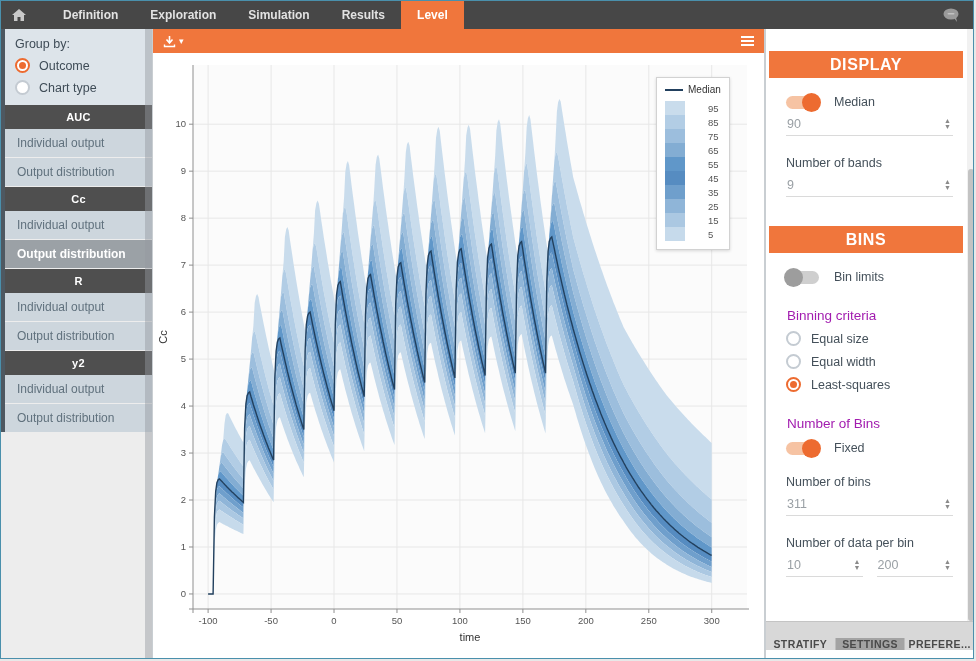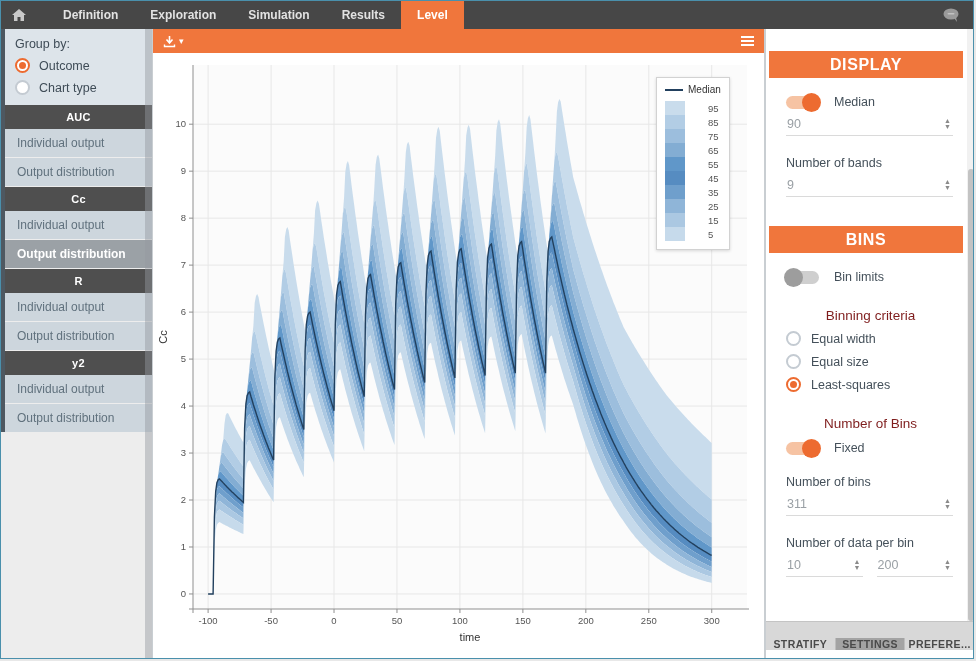--- a/index.html
+++ b/index.html
@@ -59,21 +59,21 @@
   .toggle.on{background:#f6c3a3;}
   .toggle.on .knob{right:-2px;background:#ed6b30;}
   .toggle.off{background:#cfcfcf;}
   .toggle.off .knob{left:-2px;background:#9d9d9d;}
   .knob{position:absolute;top:-3px;width:19px;height:19px;border-radius:50%;}
   .fld-label{margin:20px 0 0 20px;font-size:12.5px;color:#44505a;}
   .field{margin:4px 22px 0 20px;border-bottom:1px solid #dadada;display:flex;justify-content:space-between;
          align-items:center;padding:4px 2px 4px 1px;color:#9aa0a5;font-size:12.5px;cursor:text;}
   .stepper{display:flex;flex-direction:column;line-height:6px;cursor:pointer;}
   .stepper span{font-size:7px;color:#8a8a8a;}
-  .center-head{text-align:center;color:#7f1d1d;font-size:13.5px;margin-top:24px;}
+  .center-head{text-align:left;color:#a21caf;font-size:13.5px;margin-top:24px;margin-left:21px;}
   .rp-radio-row{display:flex;align-items:center;gap:10px;margin:8px 0 0 20px;font-size:12.5px;color:#44505a;cursor:pointer;}
   .dual{display:flex;gap:14px;margin:4px 22px 0 20px;}
   .dual .field{margin:0;flex:1;}
   .rp-orange-bottom{position:absolute;bottom:29px;left:3px;right:12px;height:7px;background:#F0763C;}
   .rp-tabs{position:absolute;bottom:8px;left:0;right:0;height:29px;display:flex;border-top:1px solid #c4c4c4;background:#d8d8d8;align-items:flex-end;}
   .rp-tab{flex:1;display:flex;align-items:center;justify-content:center;font-size:10.5px;font-weight:bold;
           color:#4a4a4a;border-right:1px solid #bdbdbd;letter-spacing:.4px;cursor:pointer;}
   .rp-tab.active{background:#a3a3a3;}
   .rp-scroll{position:absolute;top:0;right:0;width:8px;bottom:37px;background:#f1f1f1;}
   .rp-thumb{position:absolute;top:140px;bottom:0;left:1px;width:6px;background:#c3c3c3;border-radius:3px;}
@@ -315,25 +315,25 @@
     <div class="toggle-row">
       <span class="toggle off">
           <span class="knob"></span>
         </span>
       <span>Bin limits</span>
     </div>
 
     <div class="center-head">Binning criteria</div>
     <div class="rp-radio-row">
       <span class="radio"></span>
-      <span>Equal width</span>
+      <span>Equal size</span>
     </div>
     <div class="rp-radio-row">
       <span class="radio"></span>
-      <span>Equal size</span>
+      <span>Equal width</span>
     </div>
     <div class="rp-radio-row">
       <span class="radio sel"></span>
       <span>Least-squares</span>
     </div>
 
     <div class="center-head">Number of Bins</div>
     <div class="toggle-row" style="margin-top:10px;">
       <span class="toggle on">
           <span class="knob"></span>

